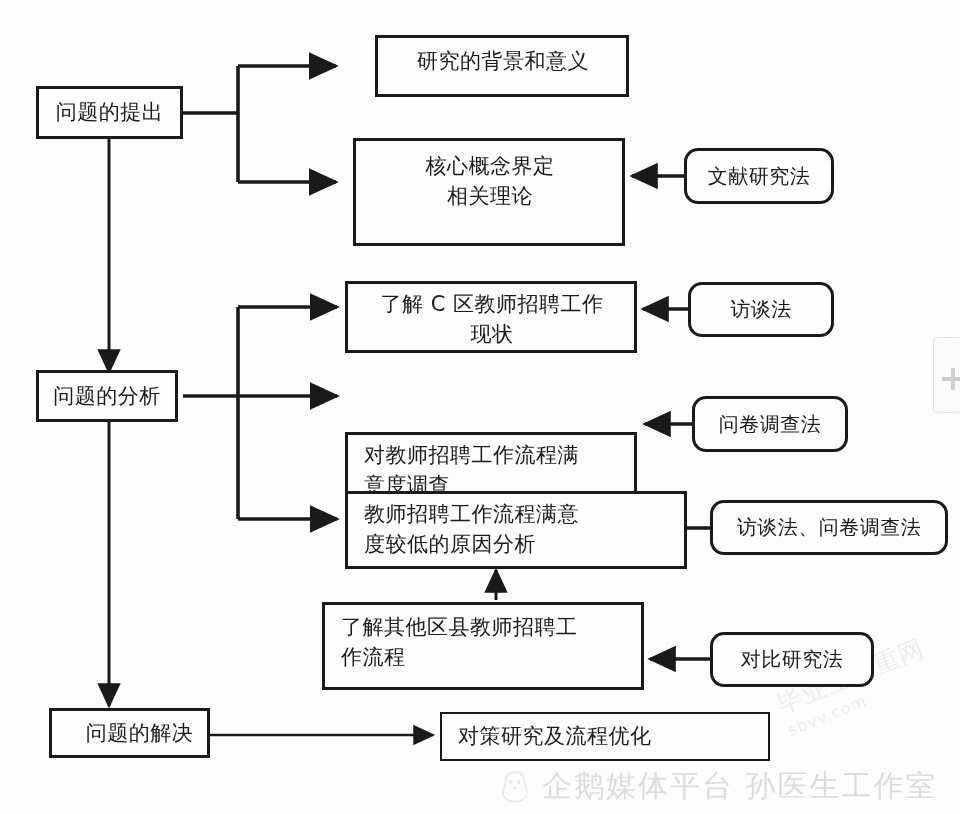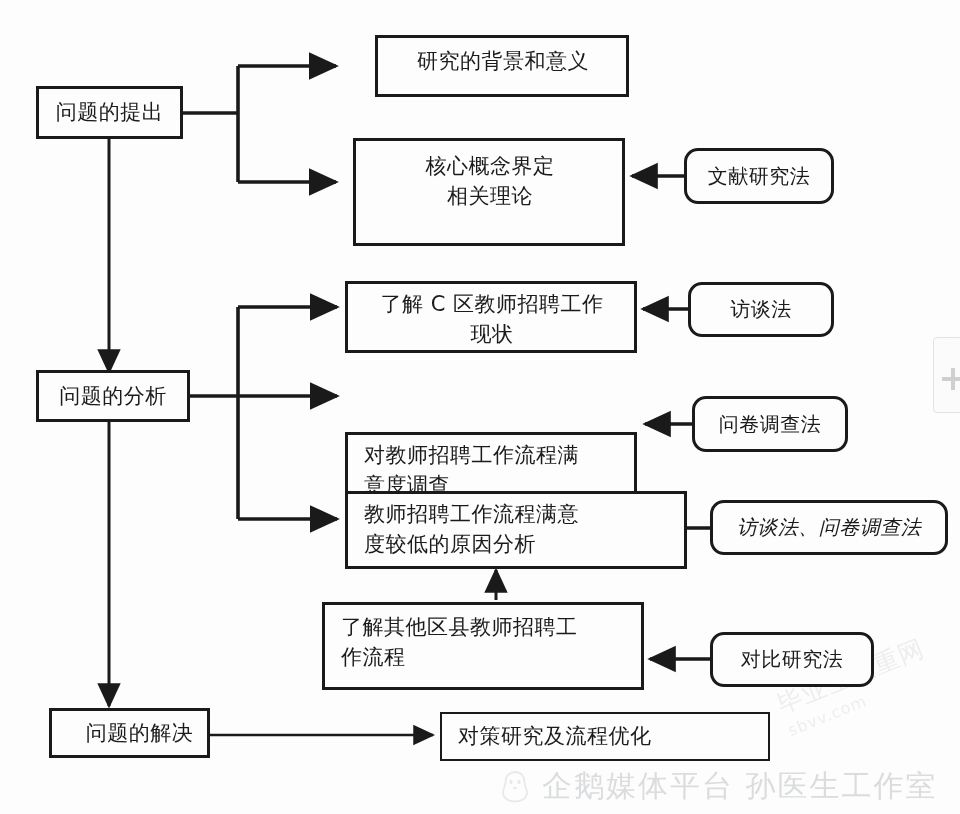--- a/index.html
+++ b/index.html
@@ -193,21 +193,21 @@
 
     <g stroke="#1a1a1a" stroke-width="3" fill="none">
       <path d="M496,600 L496,570" marker-end="url(#arr)"></path>
     </g>
   </svg>
 
   <div class="node stage" style="left:36px; top:86px; width:147px; height:53px;">
     <span class="txt">问题的提出</span>
   </div>
 
-  <div class="node stage" style="left:36px; top:370px; width:154px; height:52px;">
+  <div class="node stage" style="left:36px; top:370px; width:142px; height:52px;">
     <span class="txt">问题的分析</span>
   </div>
 
   <div class="node stage" style="left:49px; top:708px; width:161px; height:50px;padding-left:20px;">
     <span class="txt">问题的解决</span>
   </div>
 
   <div class="node content center" style="left:343px; top:35px; width:254px; height:62px;margin-left:32px;">
     <span class="txt">研究的背景和意义</span>
   </div>
@@ -246,21 +246,21 @@
   </div>
 
   <div class="node method" style="left:688px; top:282px; width:146px; height:55px;">
     <span class="txt">访谈法</span>
   </div>
 
   <div class="node method" style="left:692px; top:396px; width:156px; height:56px;">
     <span class="txt">问卷调查法</span>
   </div>
 
-  <div class="node method" style="left:710px; top:500px; width:238px; height:55px;font-style:italic;">
+  <div class="node method" style="left:710px; top:500px; width:238px; height:55px;">
     <span class="txt">访谈法、问卷调查法</span>
   </div>
 
   <div class="node method" style="left:710px; top:632px; width:164px; height:55px;">
     <span class="txt">对比研究法</span>
   </div>
 
   <div class="edge-widget">
     <span class="plus"></span>
   </div>

